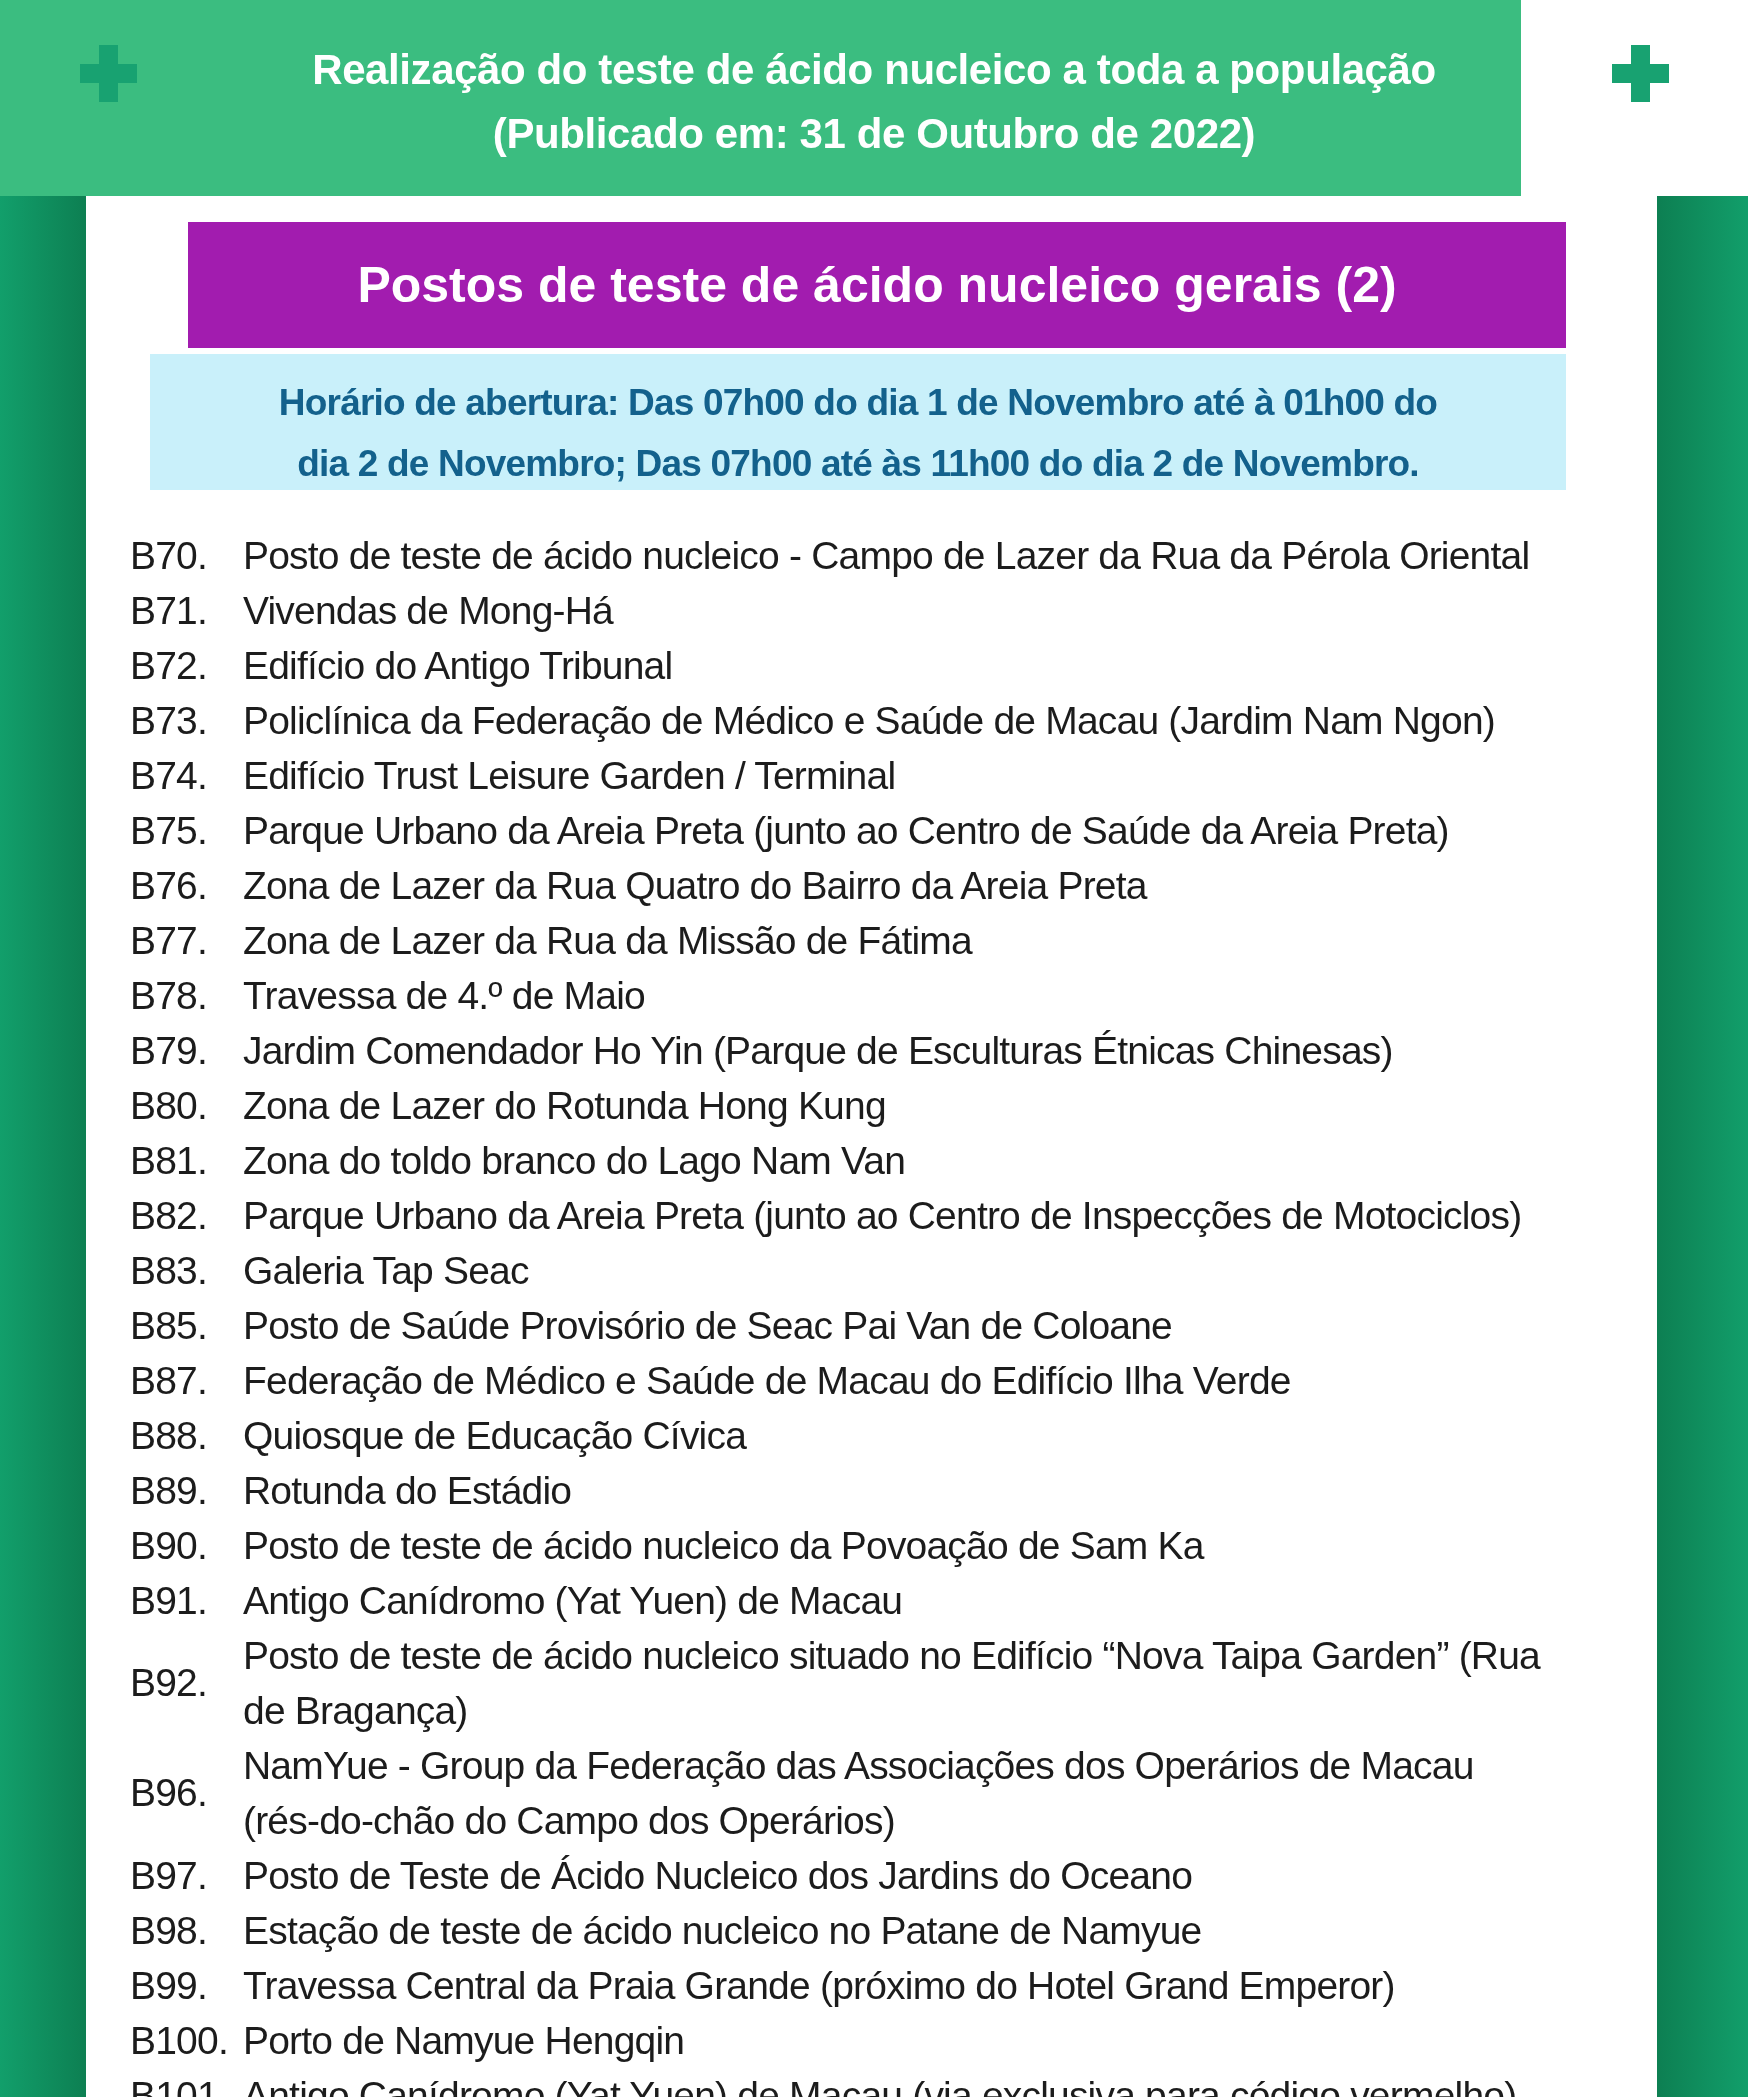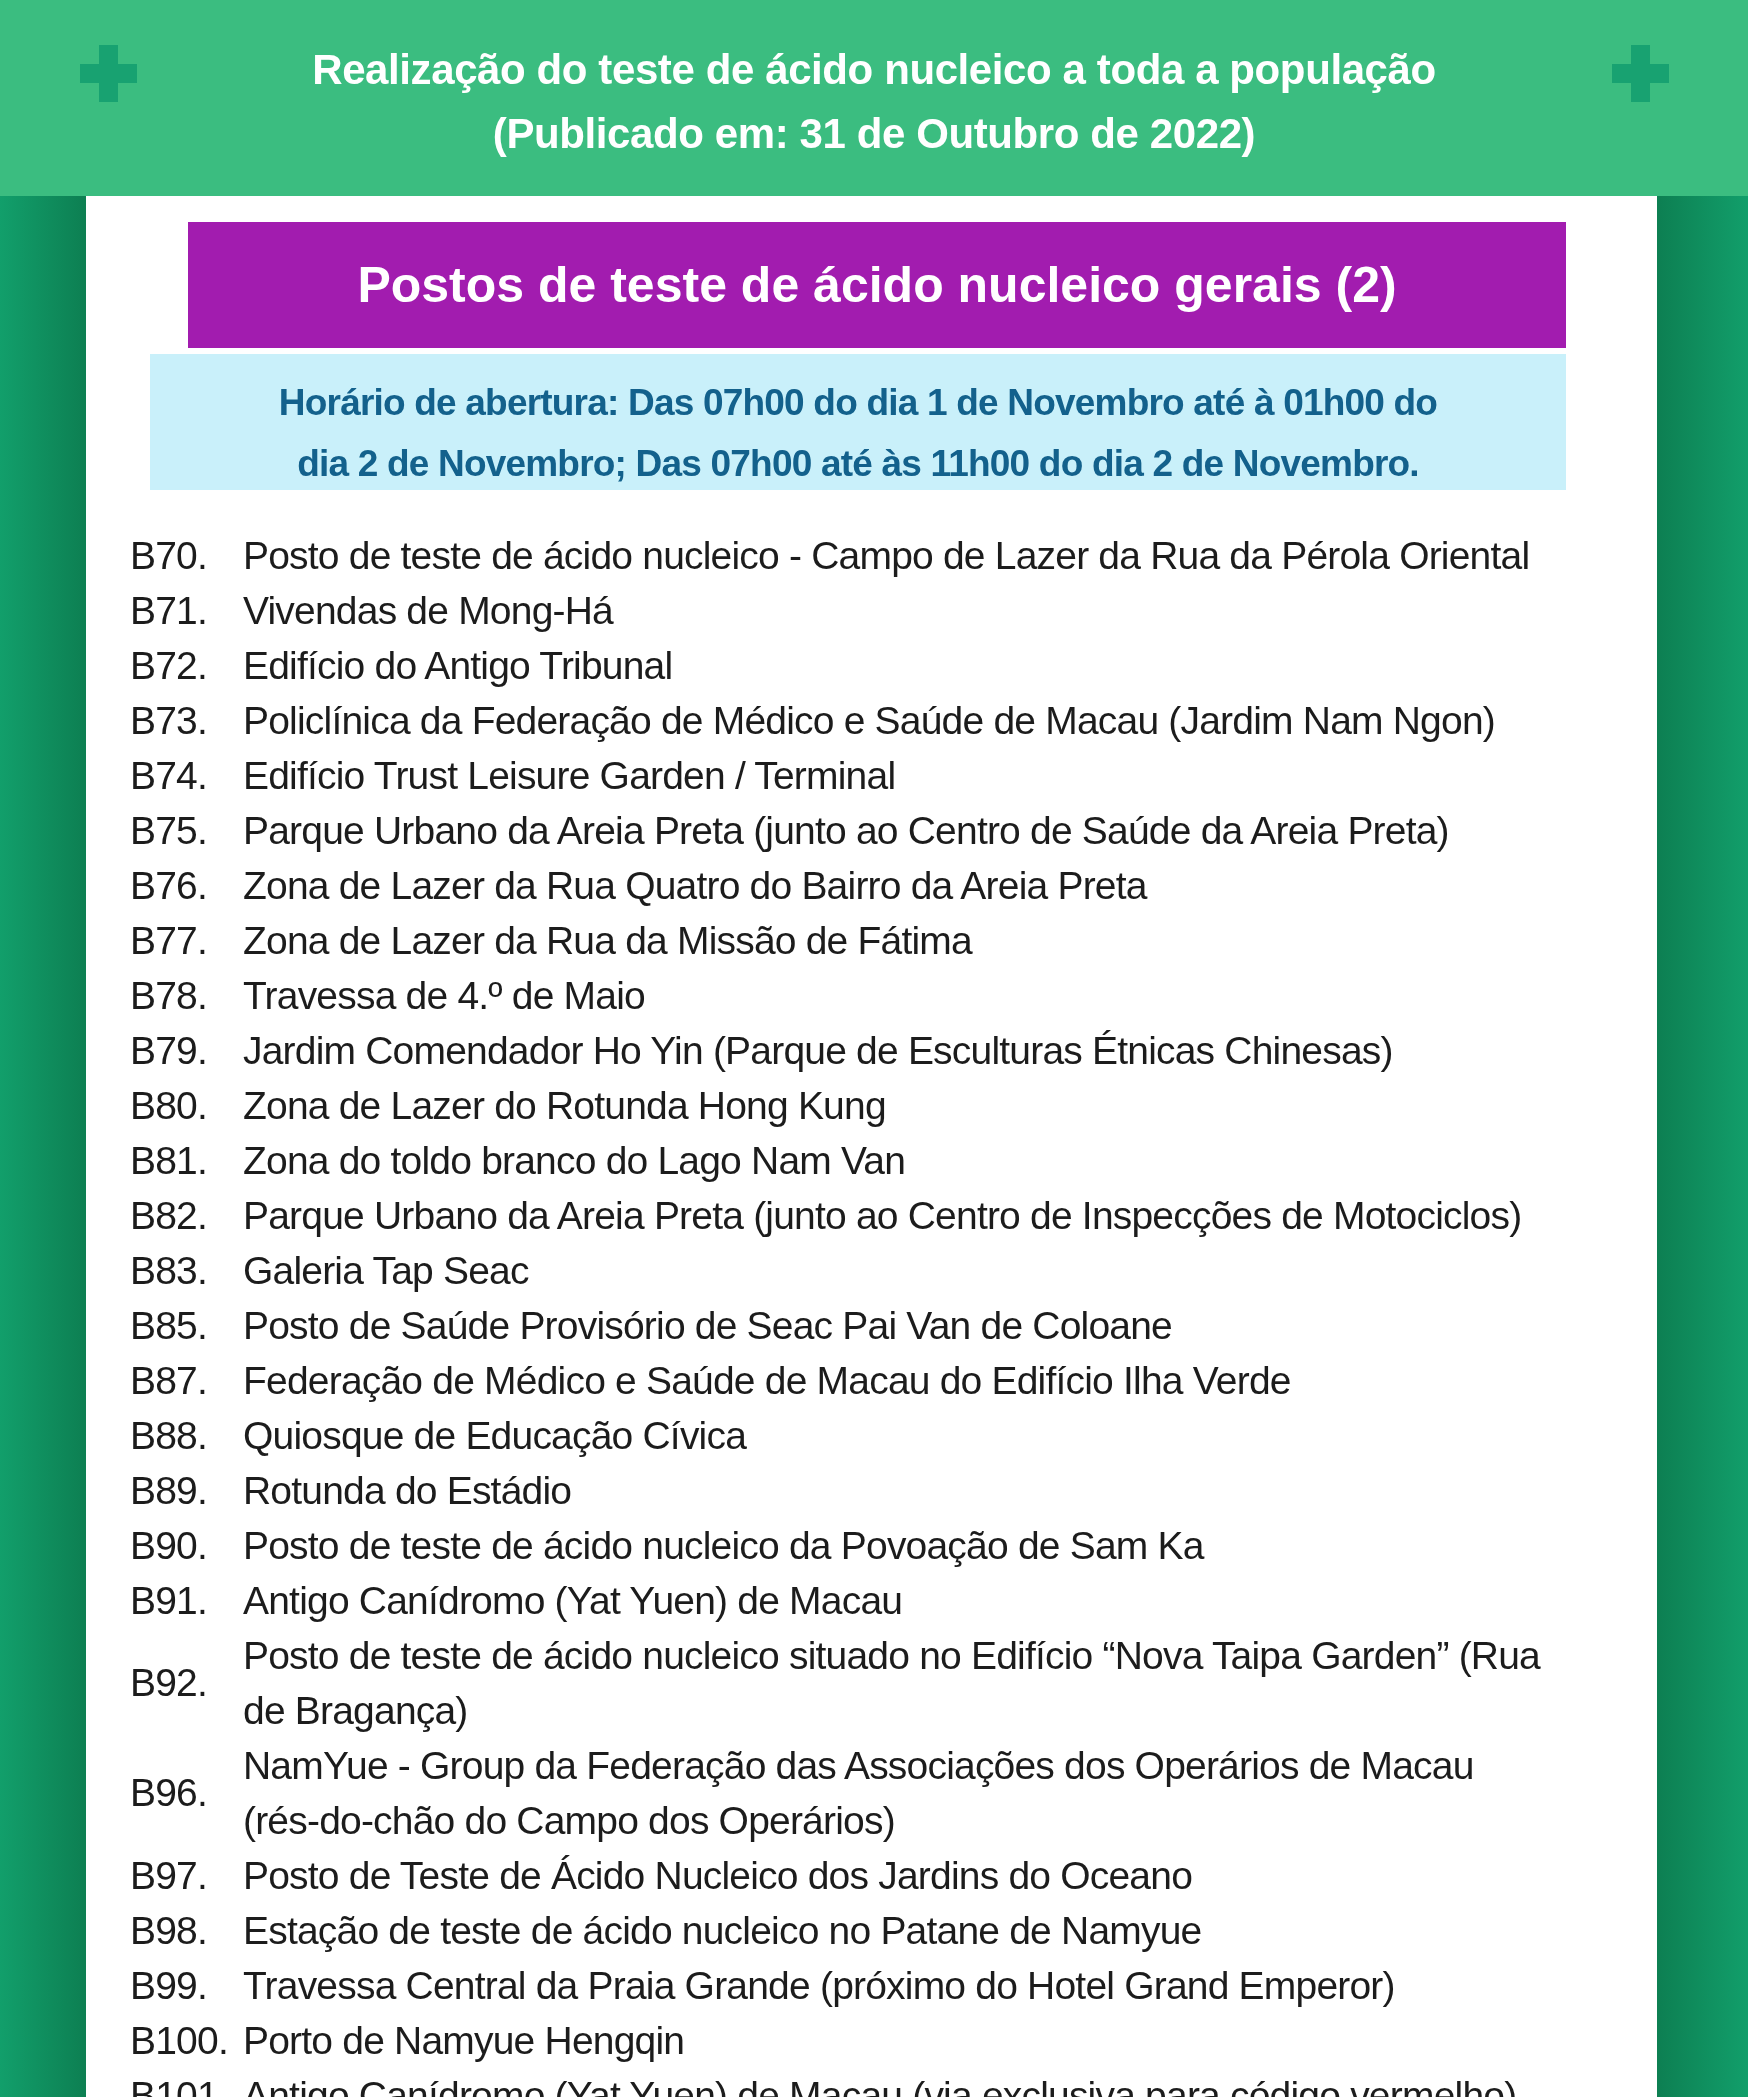--- a/index.html
+++ b/index.html
@@ -5,21 +5,21 @@
   html,body{margin:0;padding:0;background:#ffffff;}
   .page{position:relative;width:1748px;height:2447px;background:#ffffff;overflow:hidden;
         font-family:"Liberation Sans", sans-serif;}
 
   
   .side-bar{position:absolute;top:196px;height:2164px;}
   .side-bar.left{left:0;width:86px;background:linear-gradient(to right,#129f6b,#0d7f52);}
   .side-bar.right{left:1657px;width:92px;background:linear-gradient(to right,#0d7f52,#129f6b);}
 
   
-  .header{position:absolute;top:0;left:0;width:1748px;height:196px;background:#3bbd80;}
+  .header{position:absolute;top:0;left:0;width:1490px;height:196px;background:#3bbd80;padding-left:31px;}
   .header-titles{position:absolute;top:38px;left:0;width:1748px;text-align:center;
                  color:#ffffff;font-weight:bold;font-size:42px;line-height:64px;letter-spacing:-0.4px;}
   .cross{position:absolute;width:57px;height:57px;}
   .cross.left{left:80px;top:45px;}
   .cross.right{left:1612px;top:45px;}
   .cross .v{position:absolute;left:19px;top:0;width:19px;height:57px;background:#18a271;}
   .cross .h{position:absolute;left:0;top:19px;width:57px;height:19px;background:#18a271;}
 
   
   .content{position:absolute;top:196px;left:86px;width:1571px;height:2164px;background:#ffffff;overflow:hidden;}

